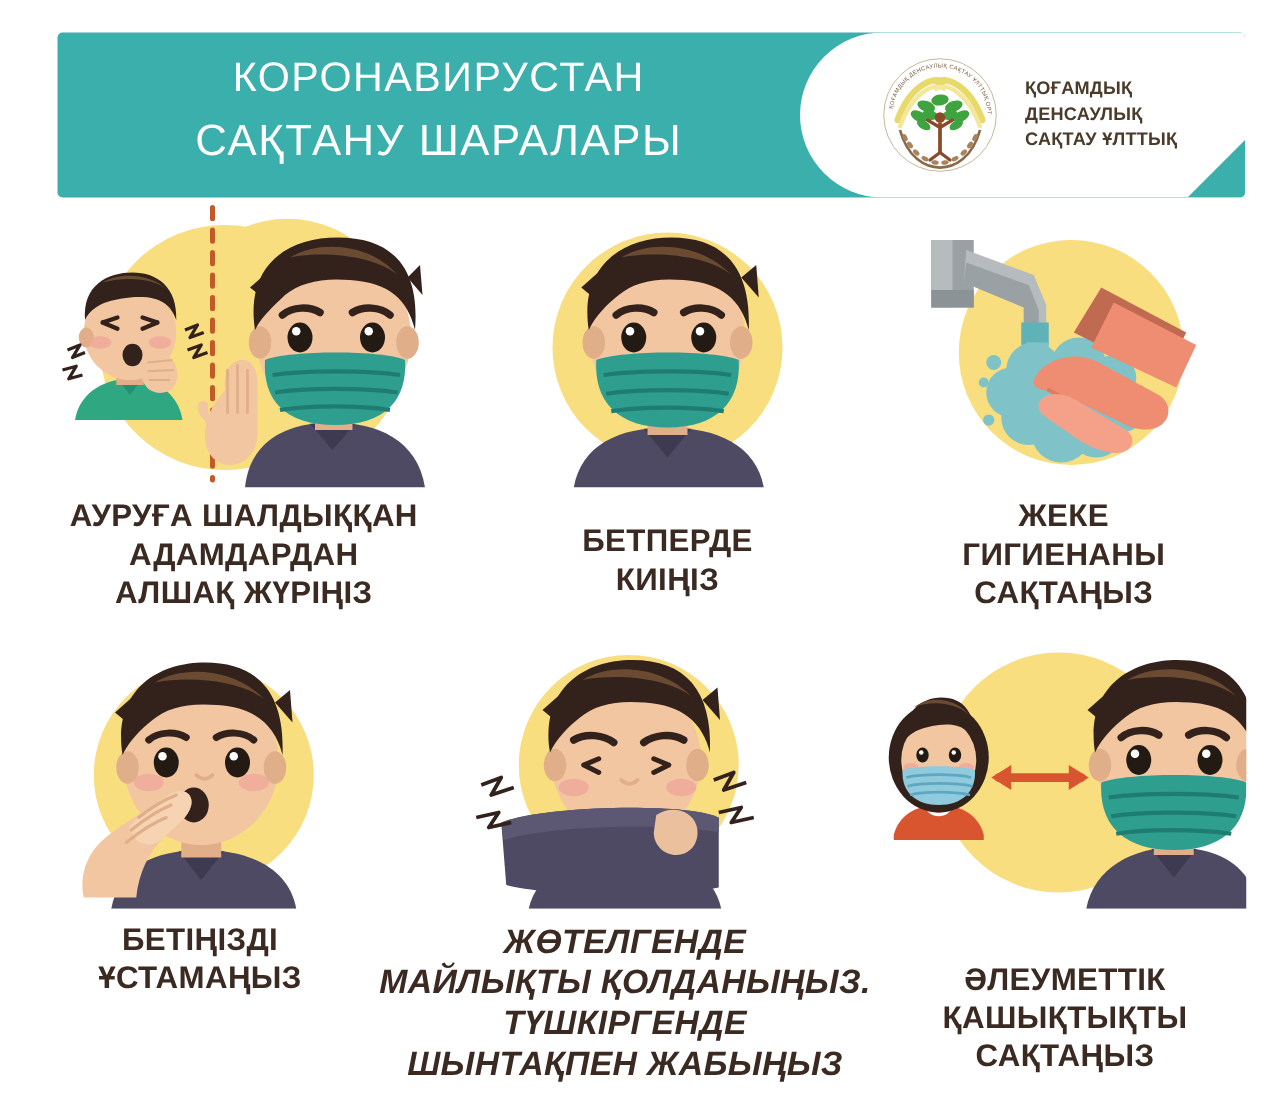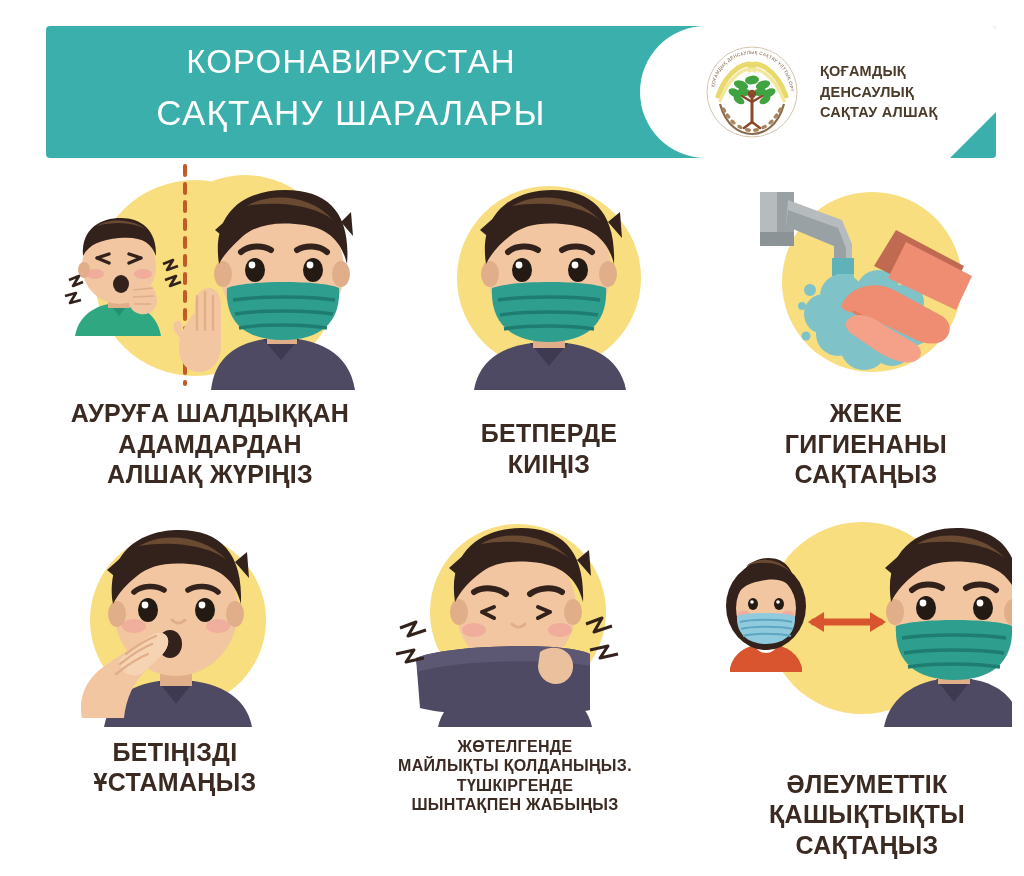--- a/index.html
+++ b/index.html
@@ -48,30 +48,30 @@
   }
   .logo-mark{
     position:relative;margin-left:64px;width:96px;height:96px;flex:0 0 96px;
   }
   .logo-text{
     margin-left:20px;color:#4A3B2A;font-weight:bold;font-size:14.5px;
     line-height:1.42;letter-spacing:.2px;
   }
 
   
-  .grid{position:absolute;left:15px;top:160px;width:900px;}
+  .grid{position:absolute;left:0;top:160px;width:900px;}
   .row{display:flex;width:1024px;}
   .cell{display:flex;flex-direction:column;align-items:center;}
   .art{position:relative;}
   .caption{
     text-align:center;color:#3B2A22;font-weight:bold;
     font-size:25px;line-height:1.22;letter-spacing:.3px;
     white-space:pre-line;
   }
-  .caption.small{font-size:16px;}
+  .caption.small{font-size:27px;font-style:italic;}
 </style>
 </head>
 <body>
 
 <div class="poster">
 
   <div class="header">
     <div class="header-title-wrap">
       <div class="title-line1">КОРОНАВИРУСТАН</div>
       <div class="title-line2">САҚТАНУ ШАРАЛАРЫ</div>
@@ -123,21 +123,21 @@
             <ellipse cx="60" cy="83" rx="3" ry="1.8" transform="rotate(-26 60 83)"></ellipse>
             <ellipse cx="67" cy="78" rx="3" ry="1.8" transform="rotate(-42 67 78)"></ellipse>
             <ellipse cx="72" cy="72" rx="3" ry="1.8" transform="rotate(-52 72 72)"></ellipse>
             <ellipse cx="76" cy="66" rx="3" ry="1.8" transform="rotate(-60 76 66)"></ellipse>
           </g>
         </svg>
       </div>
 
       <div class="logo-text">
         <div>ҚОҒАМДЫҚ ДЕНСАУЛЫҚ</div>
-        <div>САҚТАУ АЛШАҚ</div>
+        <div>САҚТАУ ҰЛТТЫҚ</div>
       </div>
     </div>
   </div>
 
   <div class="grid">
 
     <div class="row">
 
       <div class="cell" style="width:390px;">
         <div class="art" style="width:330px;height:230px;">

